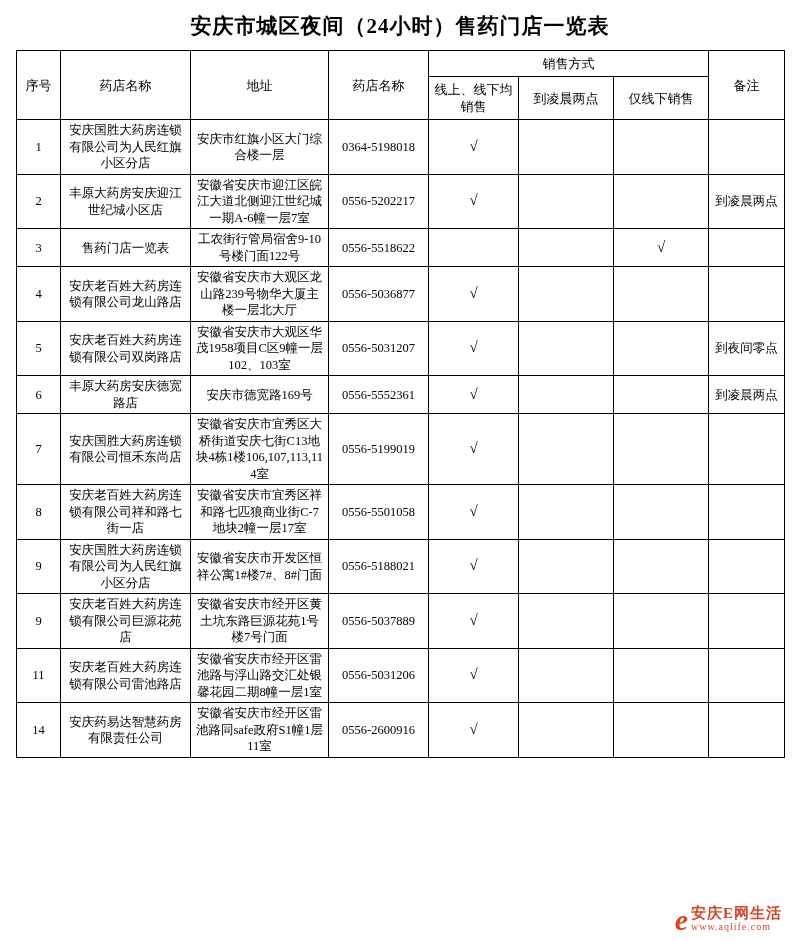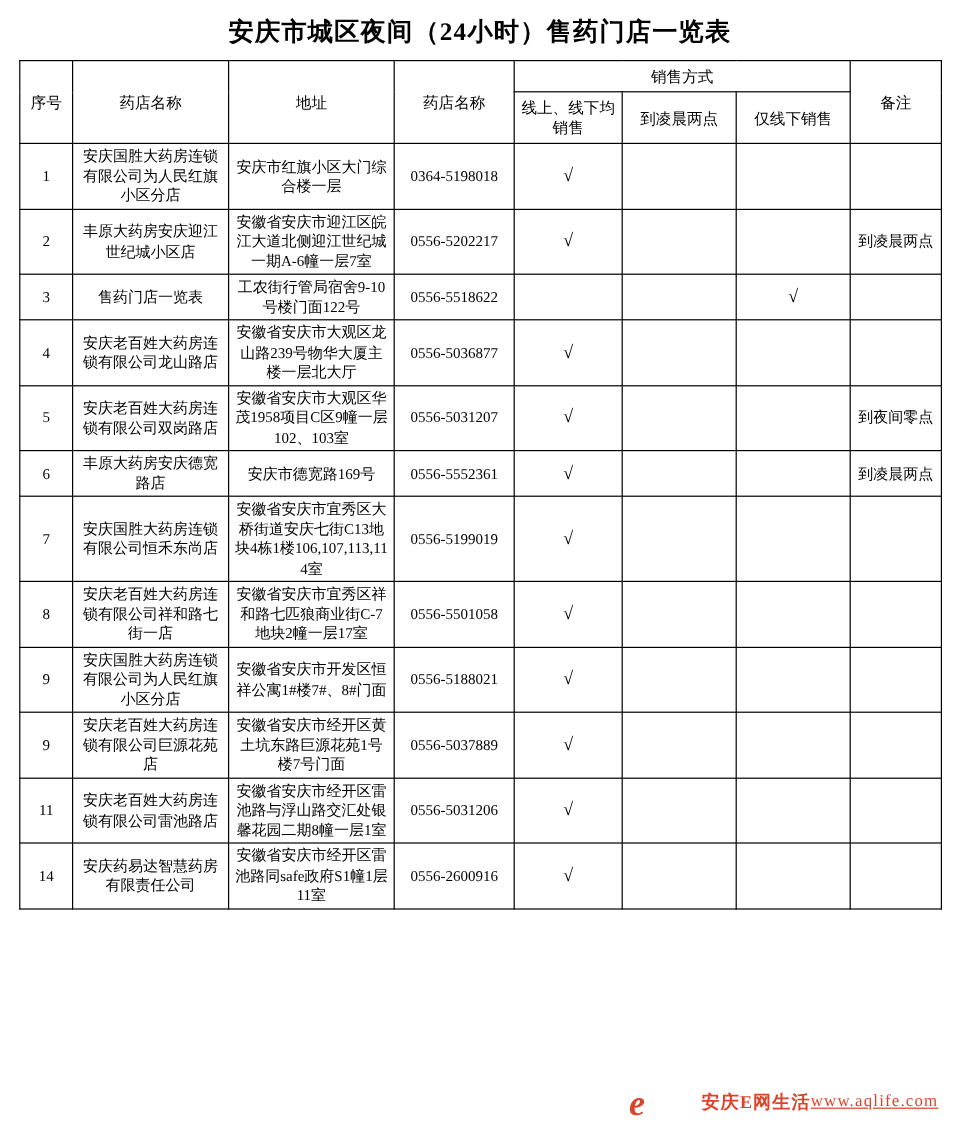--- a/index.html
+++ b/index.html
@@ -81,34 +81,33 @@
   .wm-e {
     color: #d93a1e;
     font-size: 30px;
     font-style: italic;
     font-weight: bold;
     font-family: "Liberation Serif", "DejaVu Serif", serif;
     line-height: 0.9;
   }
   .wm-text {
     display: flex;
+    flex-direction: column;
     line-height: 1.05;
-    margin-left: 44px;
   }
   .wm-main {
     color: #d93a1e;
     font-size: 15px;
     font-weight: bold;
     letter-spacing: 1px;
   }
   .wm-sub {
     color: #d93a1e;
-    font-size: 14px;
+    font-size: 10px;
     letter-spacing: 1px;
-    text-decoration: underline;
   }
 </style>
 </head>
 <body>
 
 <div class="page">
 
   <div class="doc-title">安庆市城区夜间（24小时）售药门店一览表</div>
 
   <table class="main">

